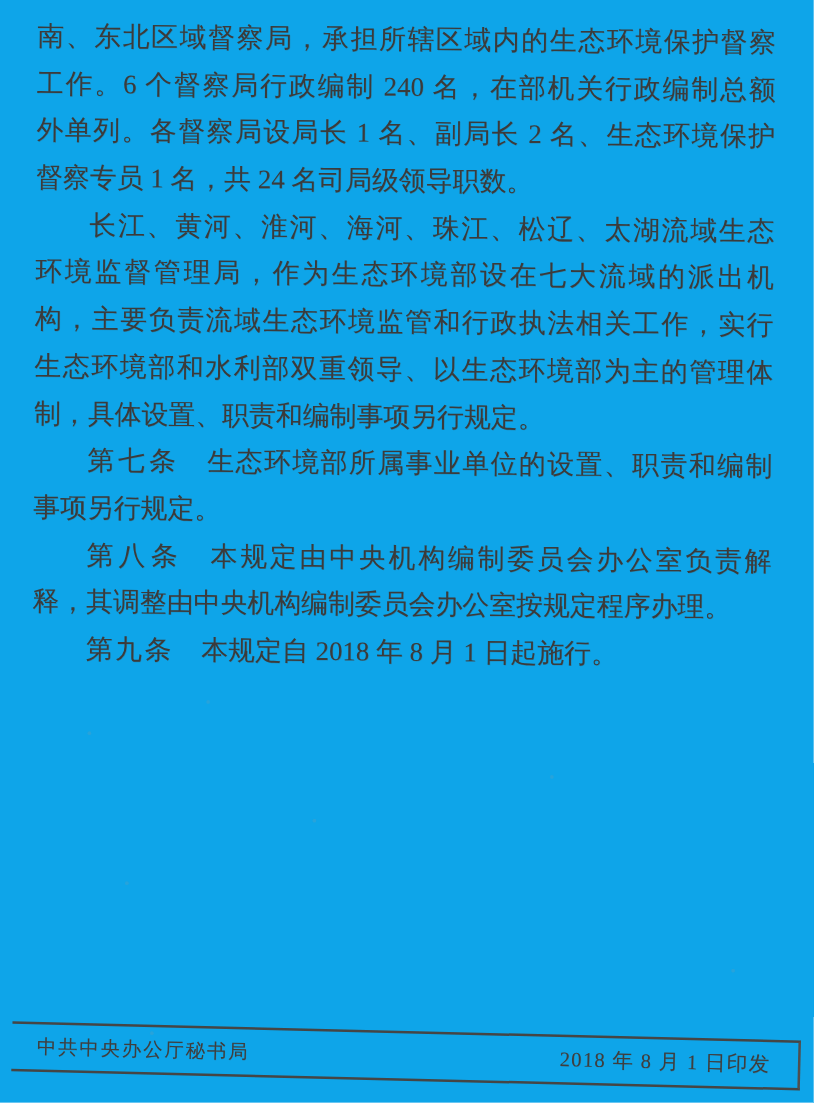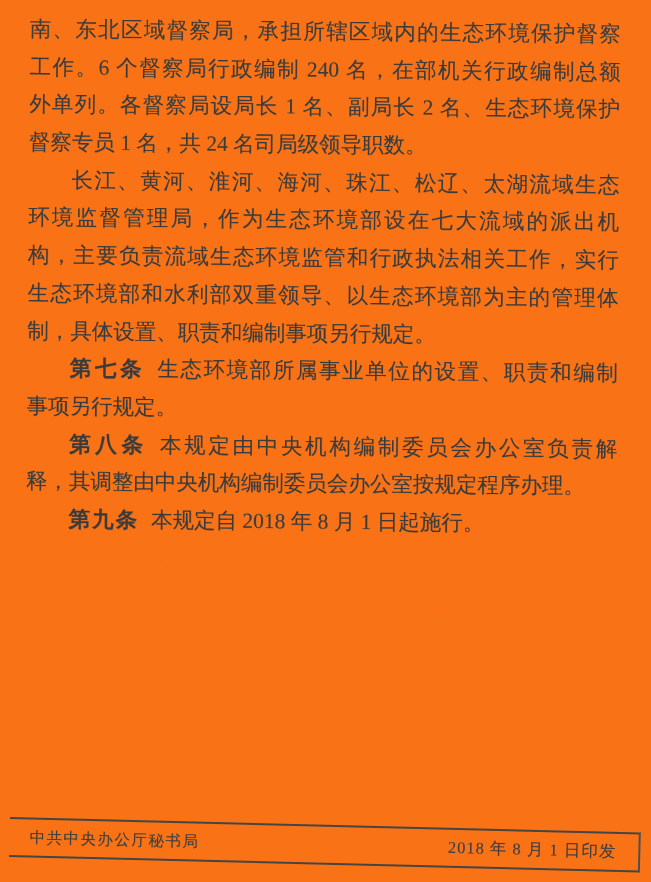--- a/index.html
+++ b/index.html
@@ -5,21 +5,21 @@
   html, body { margin: 0; padding: 0; }
   body {
     width: 651px; height: 882px;
     background: #ffffff;
     overflow: hidden;
     font-family: "Liberation Serif", serif;
   }
   .page {
     position: relative;
     width: 651px; height: 882px;
-    background: #f97316;
+    background: #0ea5e9;
   }
   
   .speck {
     position: absolute;
     width: 3px; height: 3px;
     border-radius: 50%;
     background: #9a9a9a;
     opacity: .18;
   }
   
@@ -38,22 +38,22 @@
     overflow: hidden;
     text-shadow: 0.4px 0.4px 0 rgba(80,80,80,0.35);
   }
   .line.fill {
     text-align: justify;
     text-align-last: justify;
     text-justify: inter-character;
   }
   .line.indent { text-indent: 43px; }
   .art {
-    font-weight: 700;
-    margin-right: 12px;
+    font-weight: 400;
+    margin-right: 22px;
     letter-spacing: 2px;
   }
   
   .colophon {
     position: absolute;
     left: 10px; top: 817px;
     width: 587px; height: 36px;
     box-sizing: content-box;
     border-top: 2.5px solid #454545;
     border-bottom: 2.5px solid #454545;

